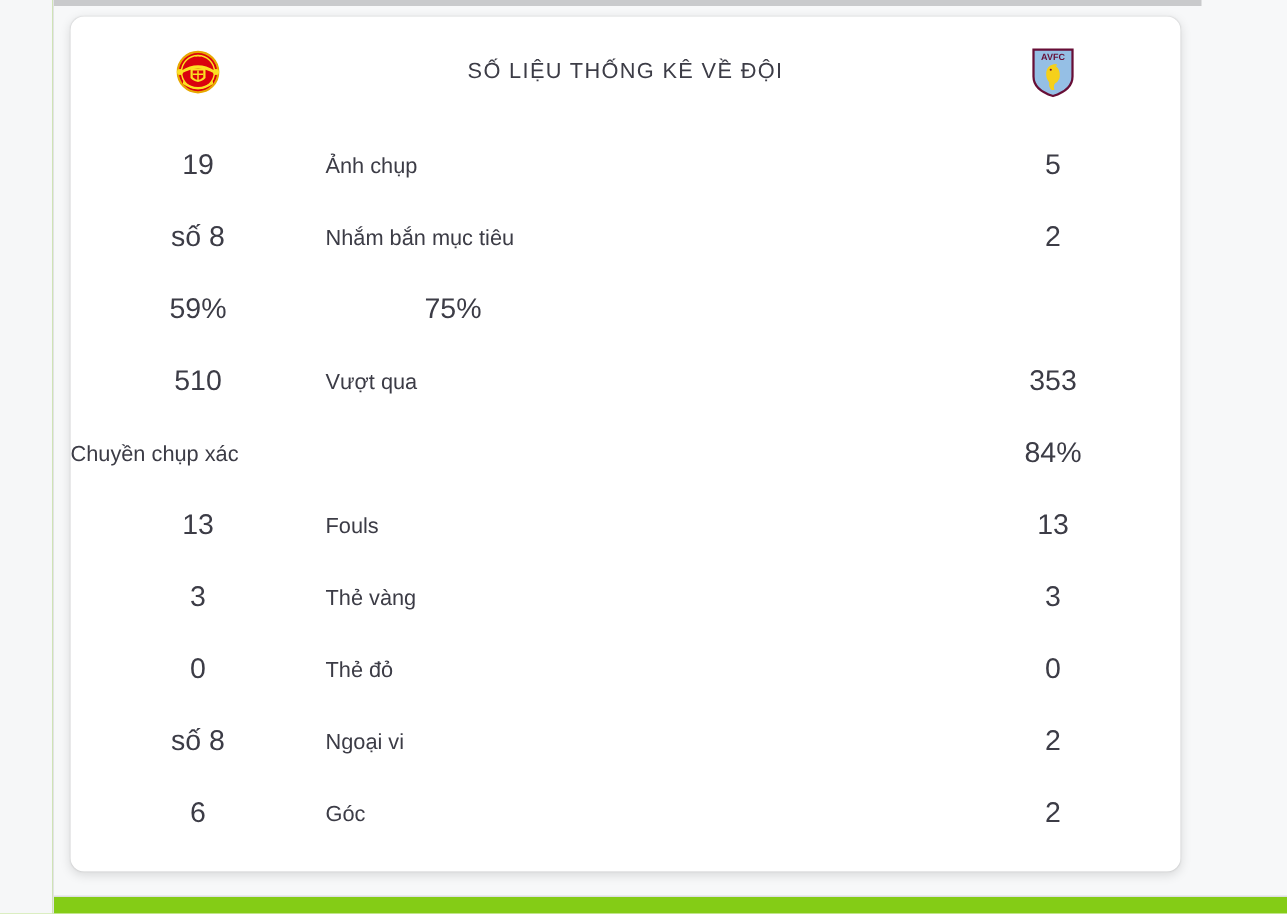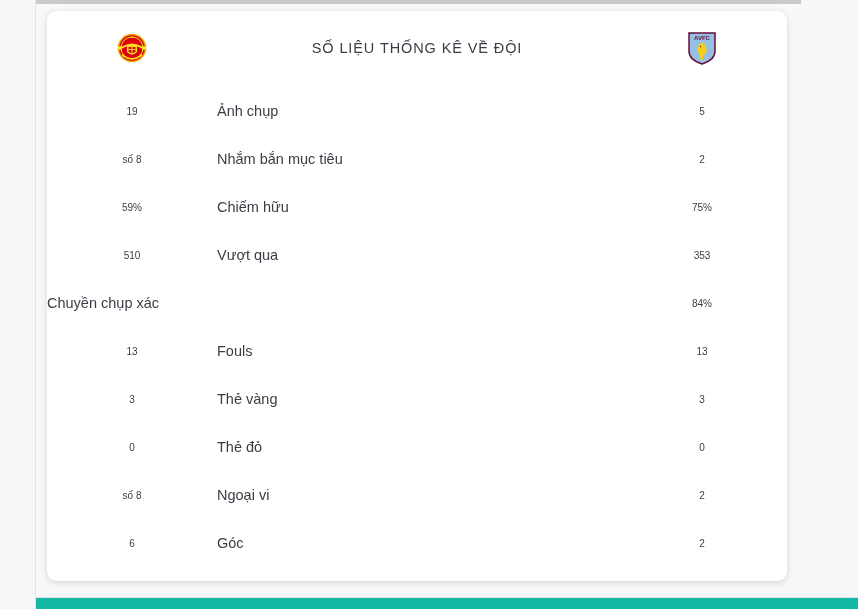--- a/index.html
+++ b/index.html
@@ -12,21 +12,21 @@
     height: 609px;
     overflow: hidden;
     font-family: "Liberation Sans", "DejaVu Sans", sans-serif;
   }
 
   
   .viewport {
     position: relative;
     width: 858px;
     height: 609px;
-    background: #14b8a6;
+    background: #84cc16;
   }
   .gutter-left {
     position: absolute;
     left: 0; top: 0;
     width: 35px; height: 609px;
     background: #f6f7f8;
   }
   .gutter-divider {
     position: absolute;
     left: 35px; top: 0;
@@ -97,21 +97,21 @@
     padding-top: 2px;
   }
   .stat-row {
     display: flex;
     align-items: center;
     height: 48px;
   }
   .stat-val {
     width: 170px;
     text-align: center;
-    font-size: 10px;
+    font-size: 19px;
     color: #3c3c46;
   }
   .stat-label {
     flex: 1;
     text-align: left;
     font-size: 14.5px;
     color: #3c3c46;
   }
 </style>
 </head>
@@ -170,21 +170,20 @@
       </div>
 
       <div class="stat-row">
         <div class="stat-val">số 8</div>
         <div class="stat-label">Nhắm bắn mục tiêu</div>
         <div class="stat-val">2</div>
       </div>
 
       <div class="stat-row">
         <div class="stat-val">59%</div>
-        <div class="stat-label">Chiếm hữu</div>
         <div class="stat-val">75%</div>
       </div>
 
       <div class="stat-row">
         <div class="stat-val">510</div>
         <div class="stat-label">Vượt qua</div>
         <div class="stat-val">353</div>
       </div>
 
       <div class="stat-row">

